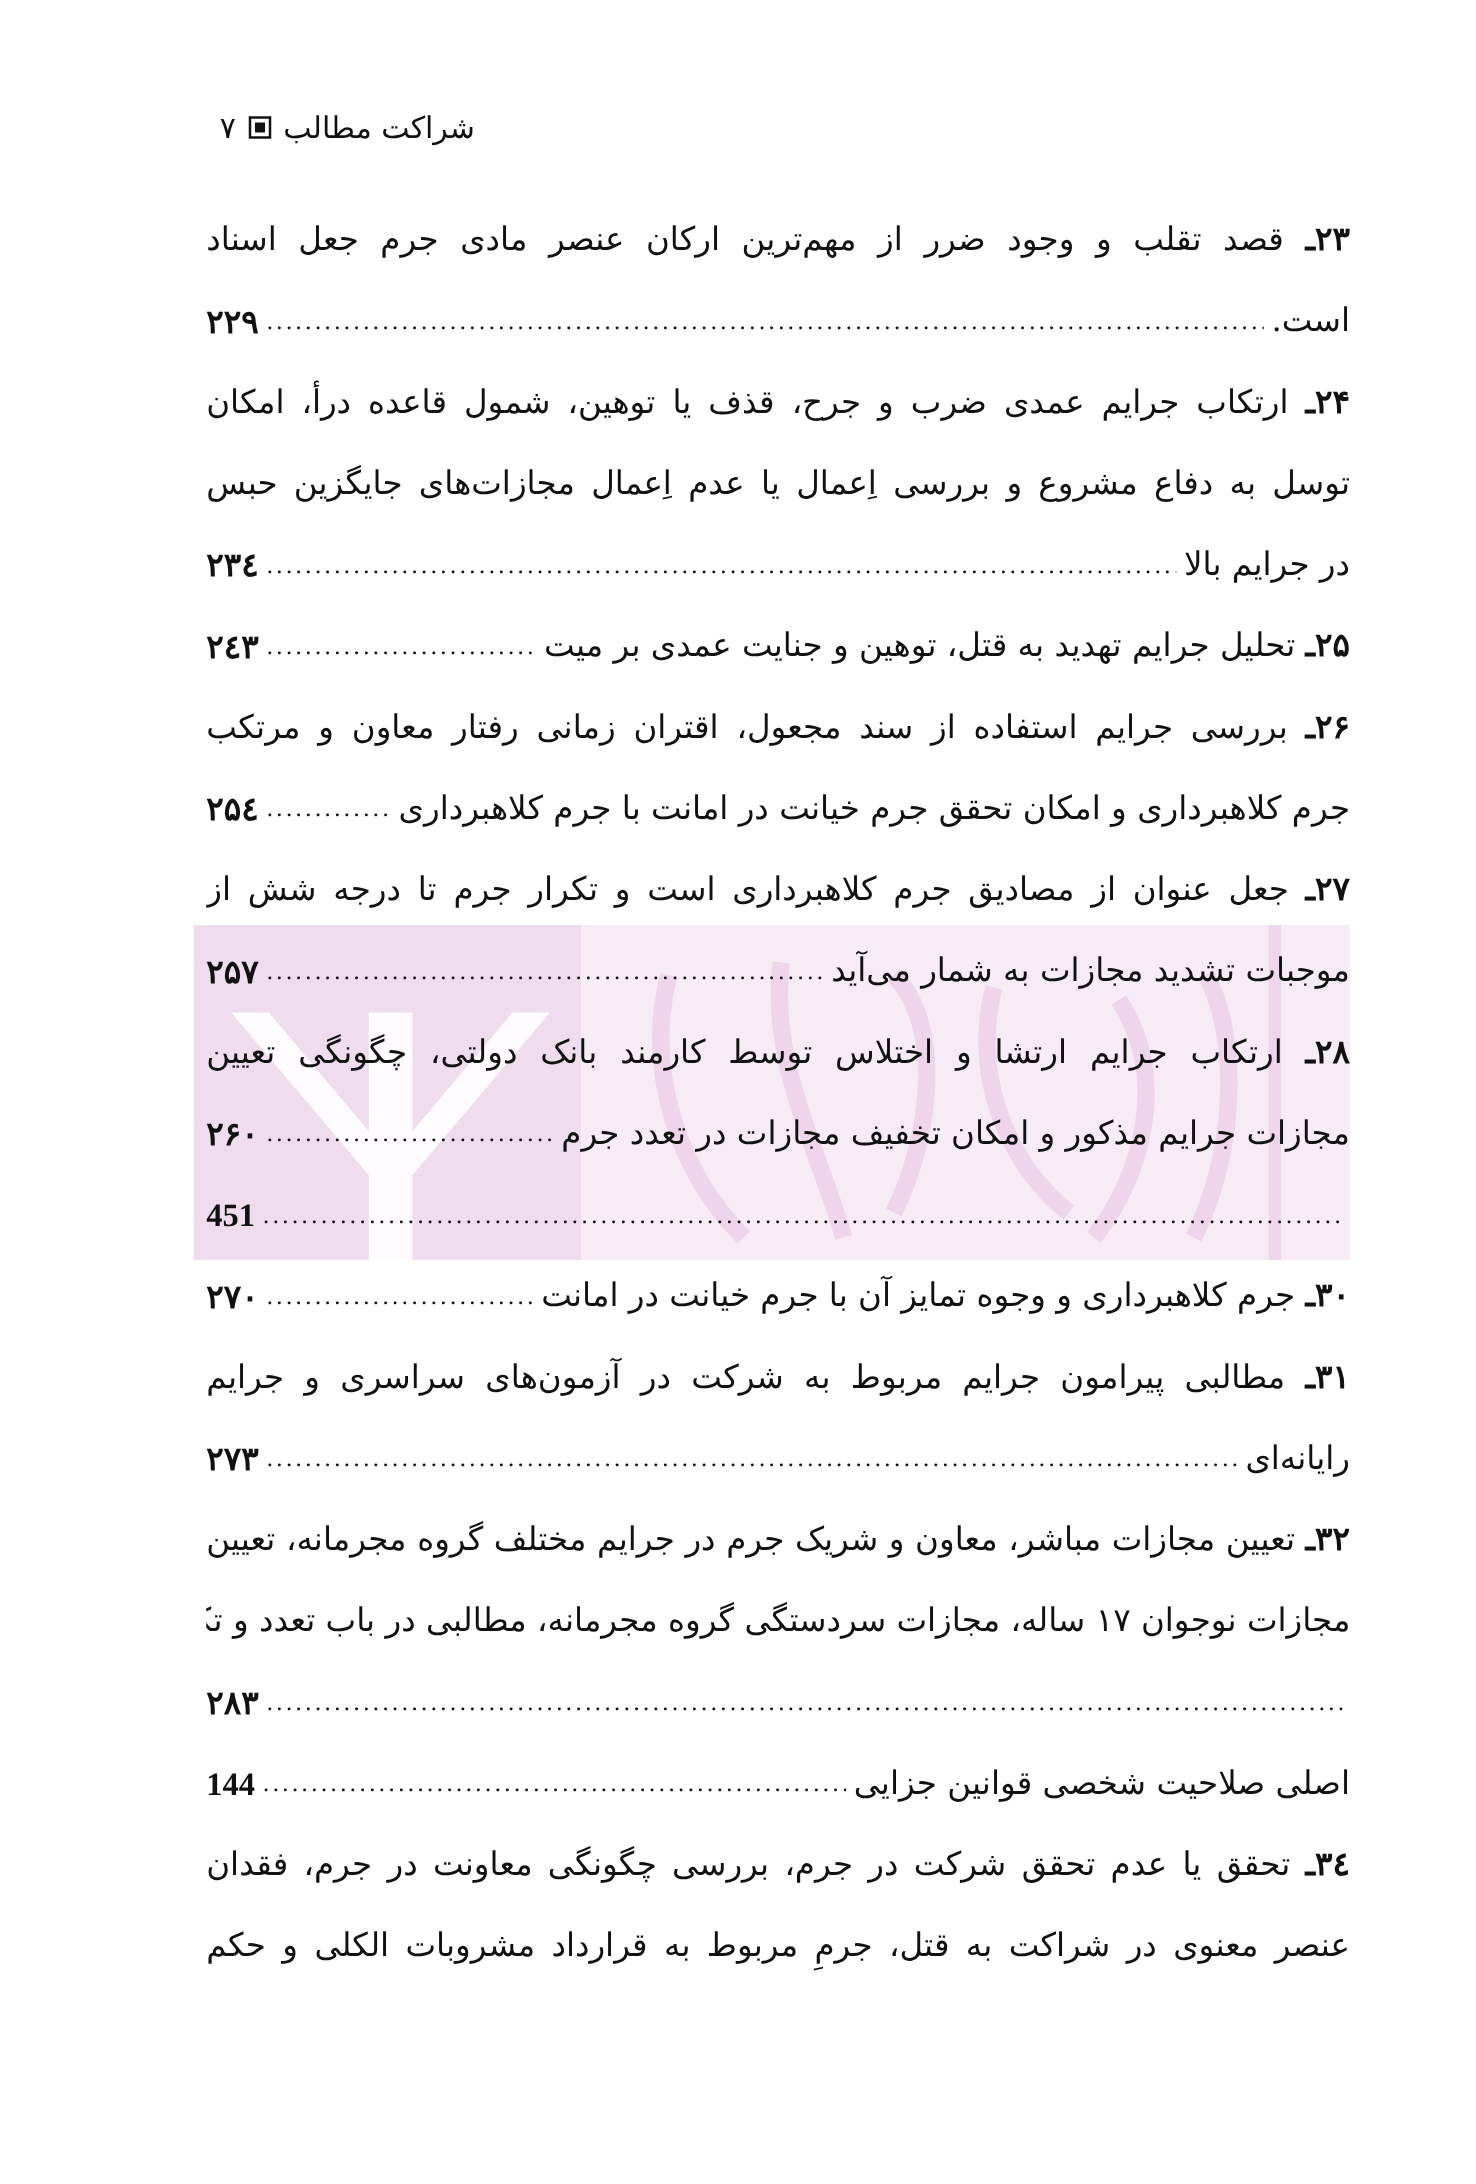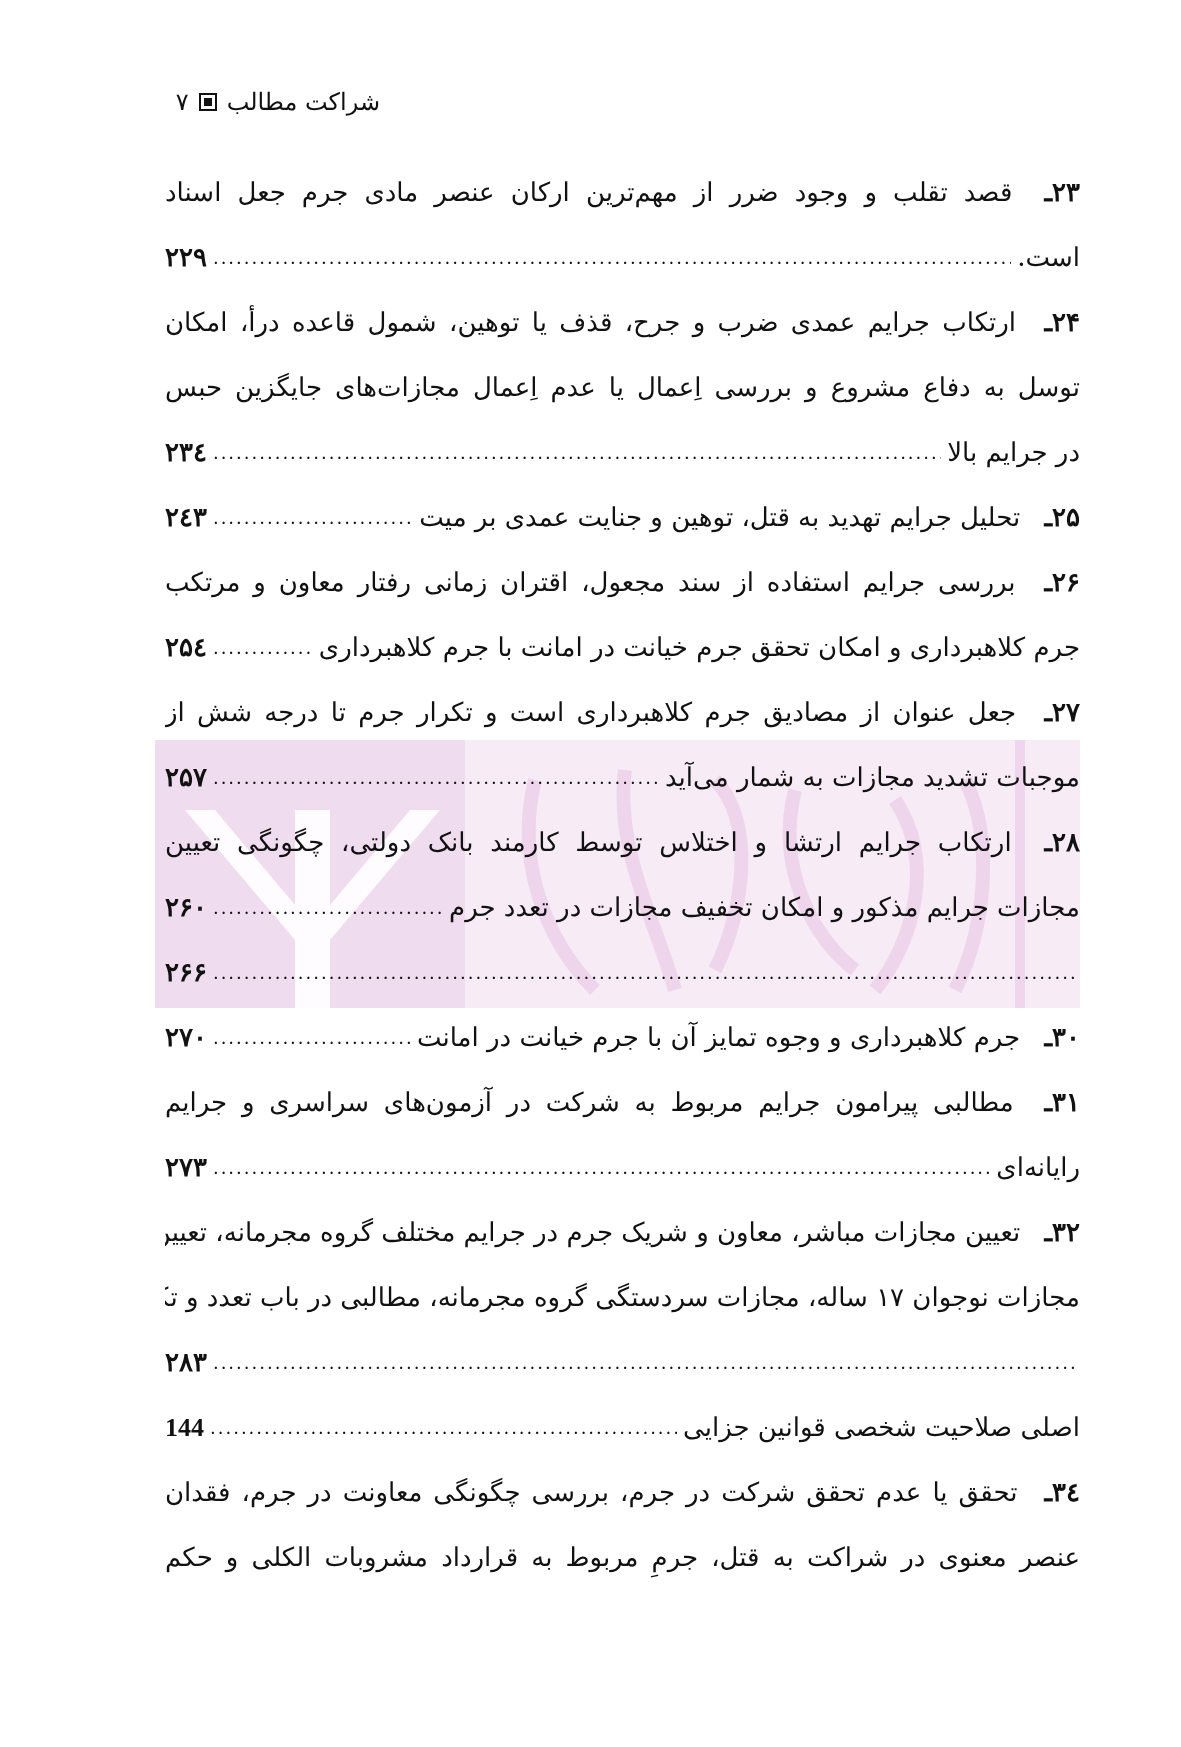--- a/index.html
+++ b/index.html
@@ -25,21 +25,21 @@
   }
   .header .sq::after {
     content:""; position:absolute; left:3px; top:3px; width:8px; height:8px; background:#111;
   }
   .toc {
     position:absolute; left:165px; top:160px; width:915px; direction:rtl;
     font-size:26px; line-height:65px;
   }
   .line { height:65px; display:flex; align-items:center; white-space:nowrap; overflow:hidden; position:relative; }
   .line.justify { text-align:justify; text-align-last:justify; display:block; }
-  .num { font-weight:bold;margin-left:16px; }
+  .num { font-weight:bold; }
   .leader-line { display:flex; }
   .leader-line .txt { flex:0 0 auto; }
   .leader-line .dots { flex:1 1 auto; overflow:hidden; letter-spacing:2px; margin:0 6px; font-size:18px; align-self:center; direction:ltr; text-align:right; }
   .leader-line .pg { flex:0 0 auto; font-weight:bold;font-family:Liberation Serif, serif; }
 </style>
 </head>
 <body>
 
 <div class="page">
 
@@ -111,21 +111,21 @@
         <div class="line justify"><span class="num">۲۸ـ</span> <span>ارتکاب جرایم ارتشا و اختلاس توسط کارمند بانک دولتی، چگونگی تعیین</span></div>
         <div class="line leader-line">
           <span class="txt"><span>مجازات جرایم مذکور و امکان تخفیف مجازات در تعدد جرم</span></span>
           <span class="dots">........................................................................................................................................................................................................</span>
           <span class="pg">۲۶۰</span>
         </div>
       </div>
       <div>
         <div class="line leader-line">
           <span class="dots">........................................................................................................................................................................................................</span>
-          <span class="pg">۲۶۶</span>
+          <span class="pg">451</span>
         </div>
       </div>
       <div>
         <div class="line leader-line">
           <span class="txt"><span class="num">۳۰ـ</span> <span>جرم کلاهبرداری و وجوه تمایز آن با جرم خیانت در امانت</span></span>
           <span class="dots">........................................................................................................................................................................................................</span>
           <span class="pg">۲۷۰</span>
         </div>
       </div>
       <div>

